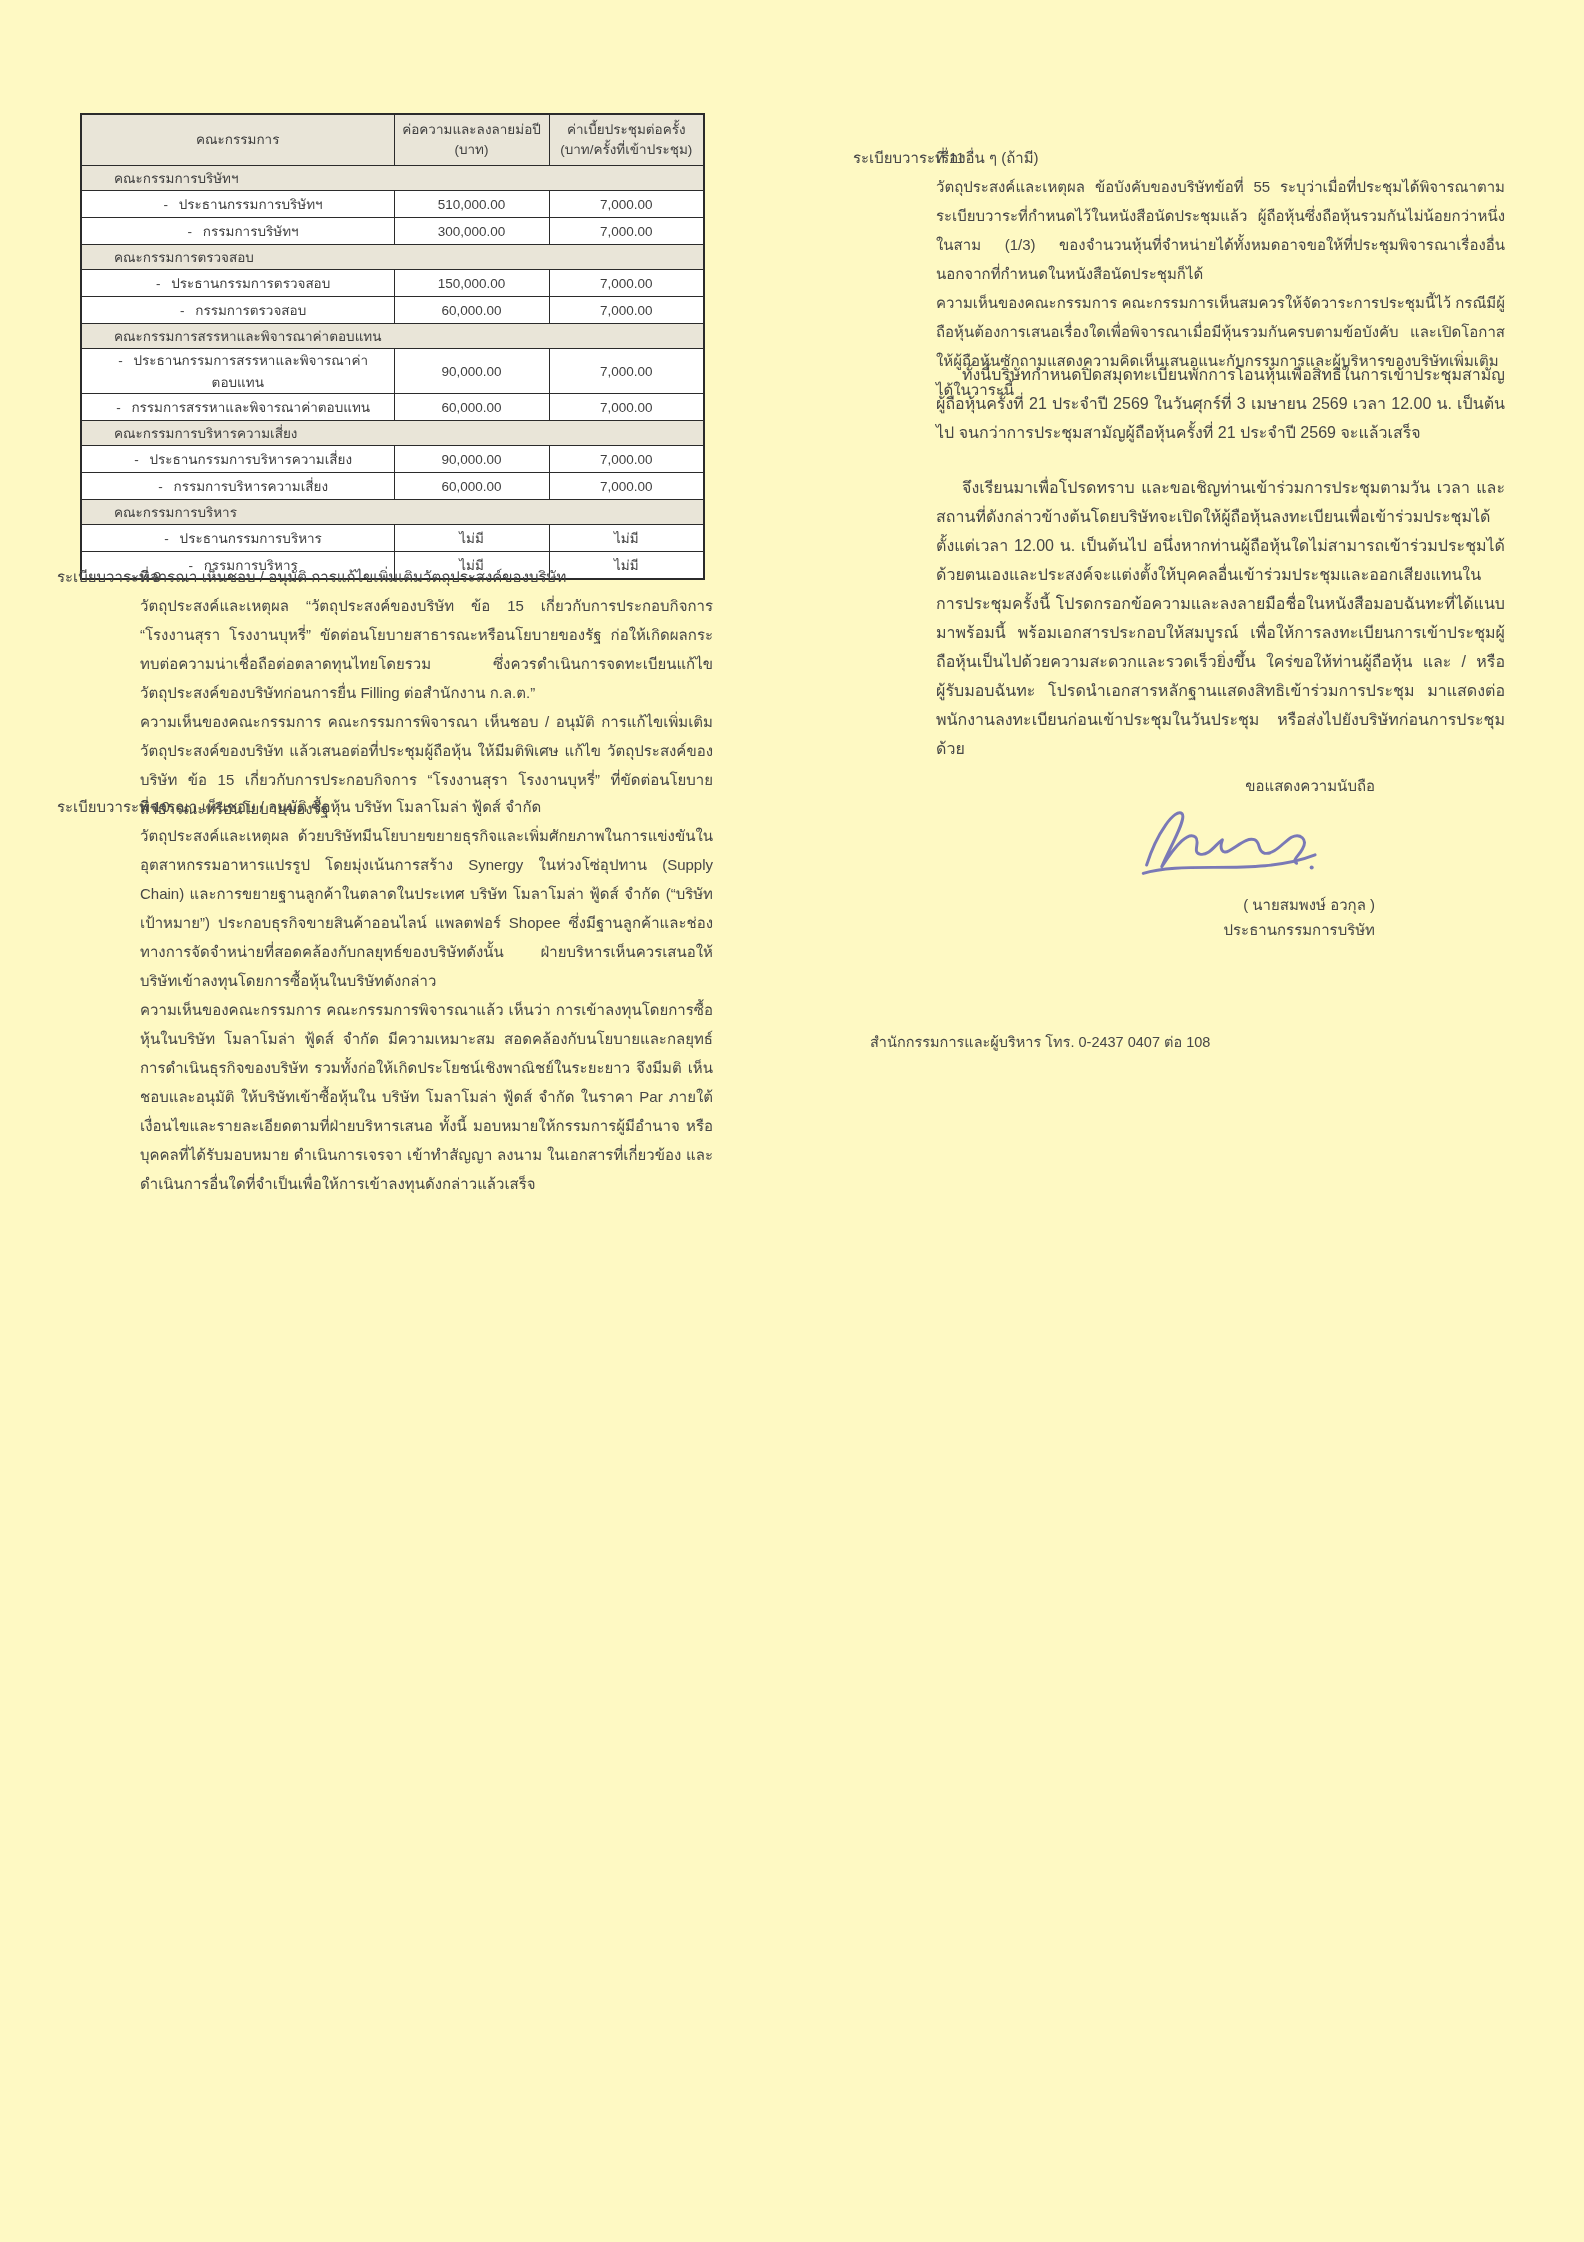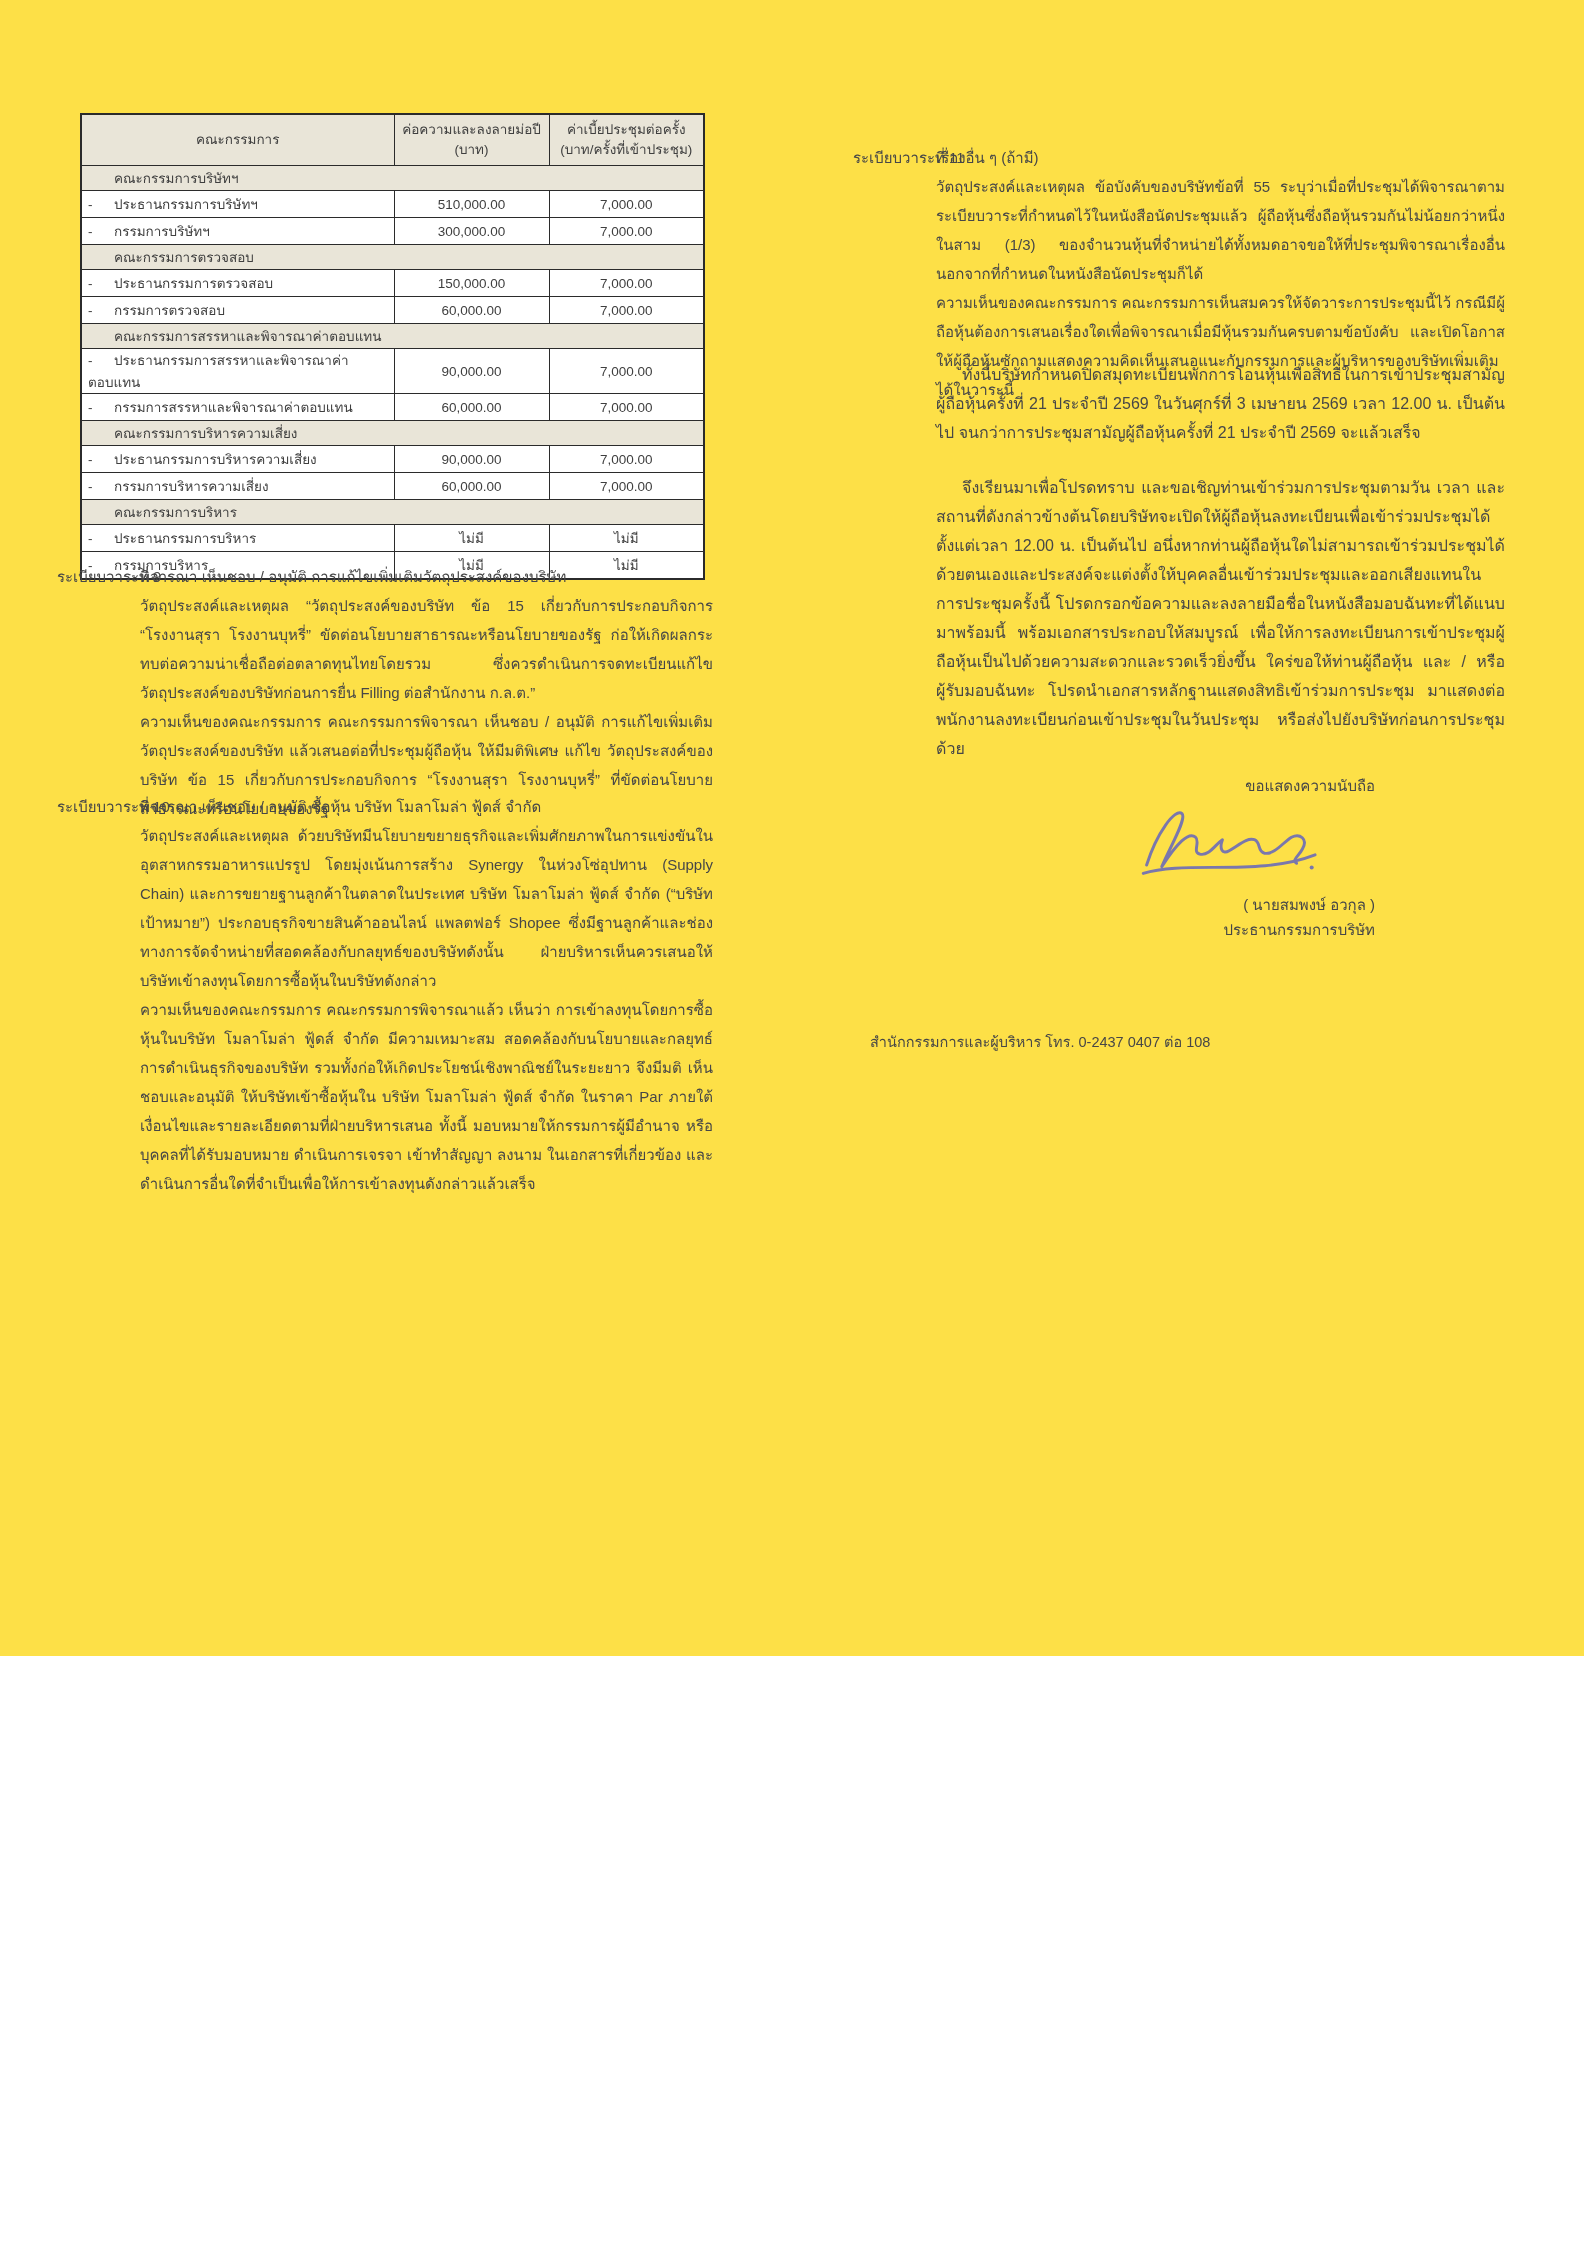--- a/index.html
+++ b/index.html
@@ -1,24 +1,24 @@
 <!DOCTYPE html>
 <html><head>
 <meta charset="utf-8">
 <style>
   html,body { margin:0; padding:0; background:#ffffff; }
   #page {
-    position:relative; width:1584px; height:1656px; background:#fde047;
+    position:relative; width:1584px; height:2242px; background:#fef9c3;
     font-family:"Liberation Sans", sans-serif; color:#474747; overflow:hidden;
   }
 
   
   .table-block { position:absolute; left:80px; top:113px; width:623px; }
   table.comp { border-collapse:collapse; width:623px; table-layout:fixed; font-size:13.5px; color:#3f3f3f; }
-  table.comp td, table.comp th { border:1px solid #2b2b2b; padding:0 6px; }
+  table.comp td, table.comp th { border:1px solid #2b2b2b; padding:0 6px;text-align:center; }
   table.comp { border:2px solid #2b2b2b; }
   tr.hdr th { background:#e9e5d8; font-weight:normal; height:50px; text-align:center; line-height:1.45; }
   tr.sec td { background:#e9e5d8; height:24px; padding-left:32px; text-align:left; }
   tr.row td { background:#ffffff; height:26px; }
   td.lbl { text-align:left; padding-left:38px; }
   td.lbl .dash { display:inline-block; width:26px; }
   td.num { text-align:center; }
 
   
   .agenda { position:absolute; font-size:15px; line-height:29px; }

